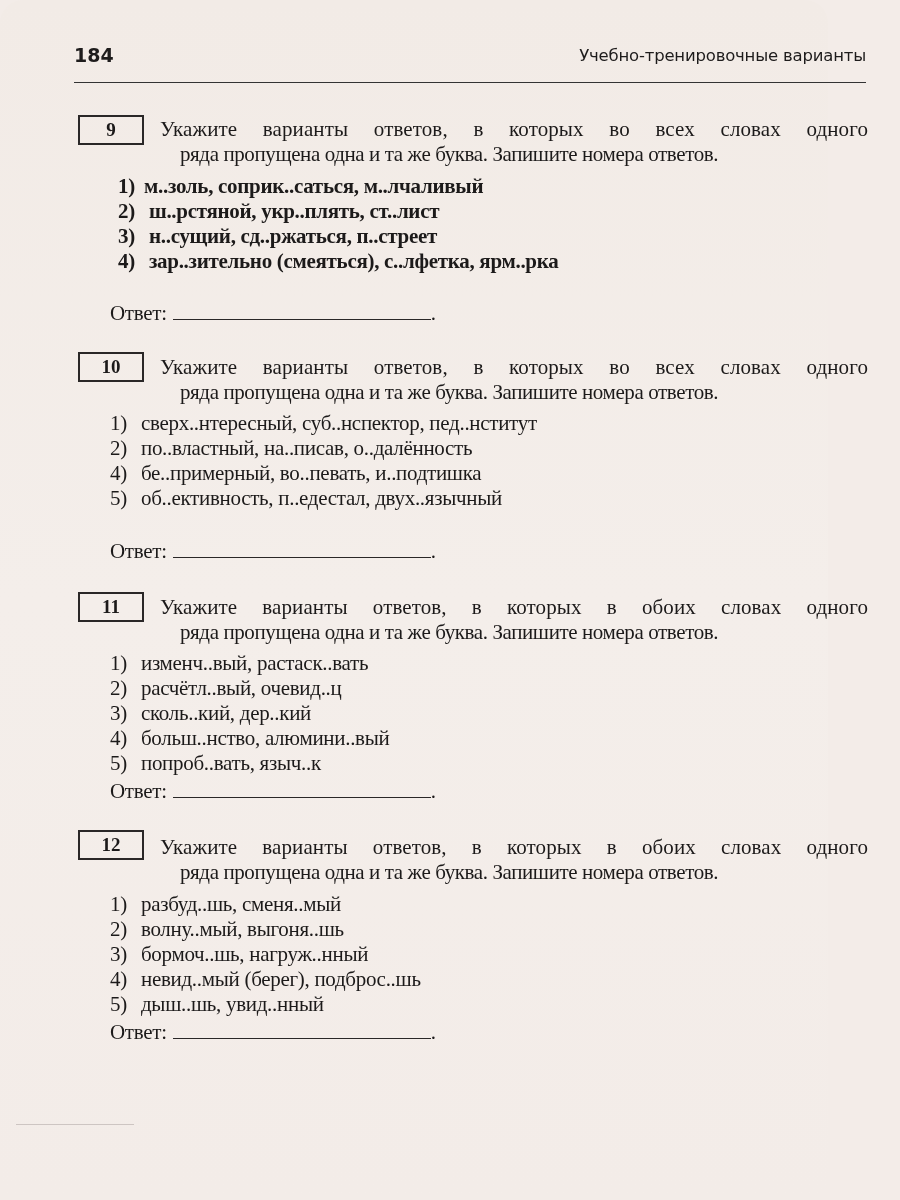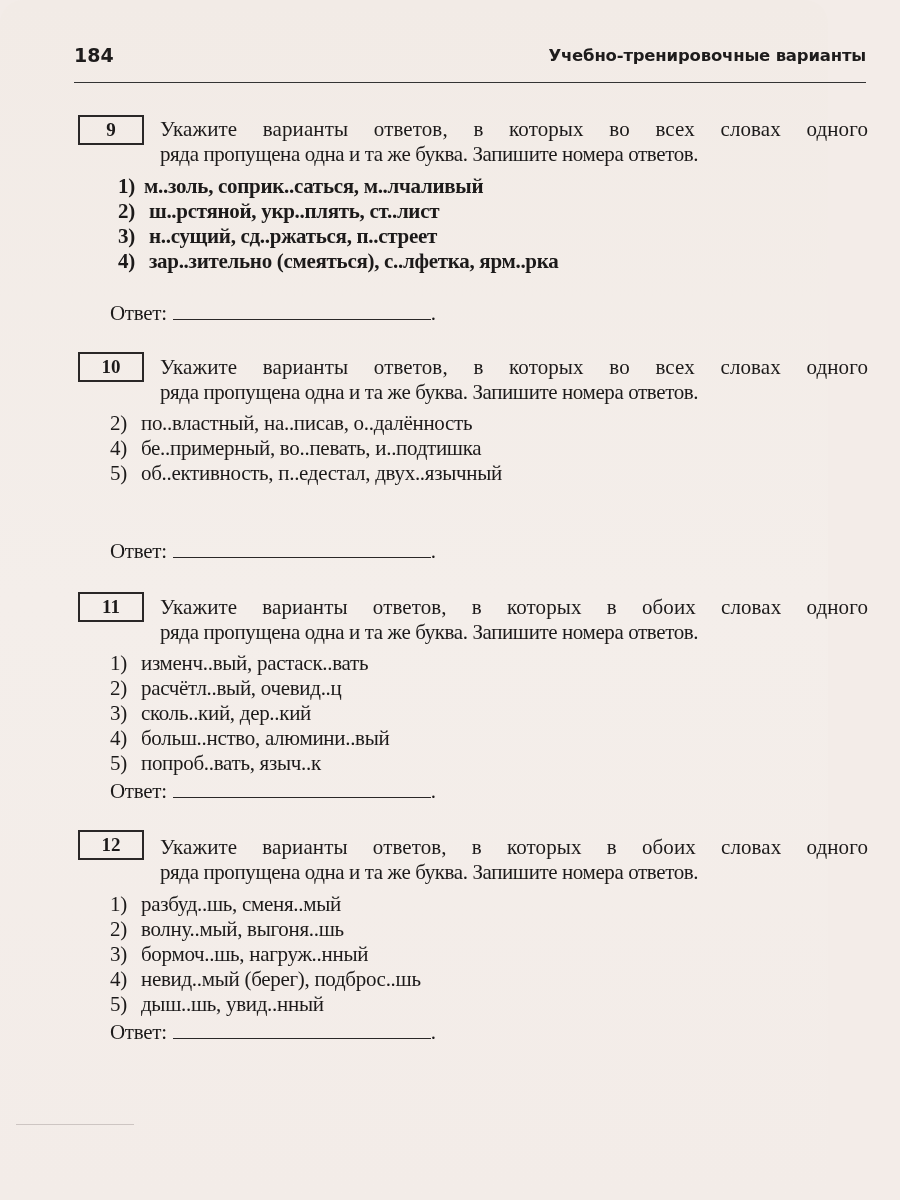--- a/index.html
+++ b/index.html
@@ -35,21 +35,21 @@
       font-family: "DejaVu Sans", sans-serif;
       font-weight: bold;
       font-size: 19px;
       color: #1e1c1c;
     }
     .running-title {
       position: absolute;
       right: 0;
       top: 2px;
       font-family: "DejaVu Sans", sans-serif;
-      font-weight: bold;
+      font-weight: normal;
       font-size: 16.5px;
       color: #1e1c1c;
       letter-spacing: -0.2px;
     }
     .header-rule {
       position: absolute;
       left: 74px;
       top: 82px;
       width: 792px;
       height: 0;
@@ -88,20 +88,21 @@
     }
     .task-prompt .line1 {
       display: block;
       text-align: justify;
       text-align-last: justify;
       letter-spacing: 0.1px;
     }
     .task-prompt .line2 {
       display: block;
       letter-spacing: -0.4px;
+      margin-left: 20px;
     }
     .options {
       position: absolute;
       left: 40px;
       top: 52px;
       margin: 0;
       padding: 0;
       list-style: none;
     }
     .option {
@@ -159,20 +160,21 @@
     </div>
   </div>
 
   <div class="task" style="top:352px;">
     <div class="task-num-box">10</div>
     <div class="task-prompt" style="top:3px;">
       <span class="line1">Укажите варианты ответов, в которых во всех словах одного</span>
       <span class="line2">ряда пропущена одна и та же буква. Запишите номера ответов.</span>
     </div>
     <ul class="options" style="left:32px; top:59px;">
+      <li class="option"><span class="num">1)</span> <span>сверх..нтересный, суб..нспектор, пед..нститут</span></li>
       <li class="option"><span class="num">2)</span> <span>по..властный, на..писав, о..далённость</span></li>
       <li class="option"><span class="num">4)</span> <span>бе..примерный, во..певать, и..подтишка</span></li>
       <li class="option"><span class="num">5)</span> <span>об..ективность, п..едестал, двух..язычный</span></li>
     </ul>
     <div class="answer" style="top:186px;">
       <span>Ответ:</span><span class="answer-line"></span><span class="answer-dot">.</span>
     </div>
   </div>
 
   <div class="task" style="top:592px;">

